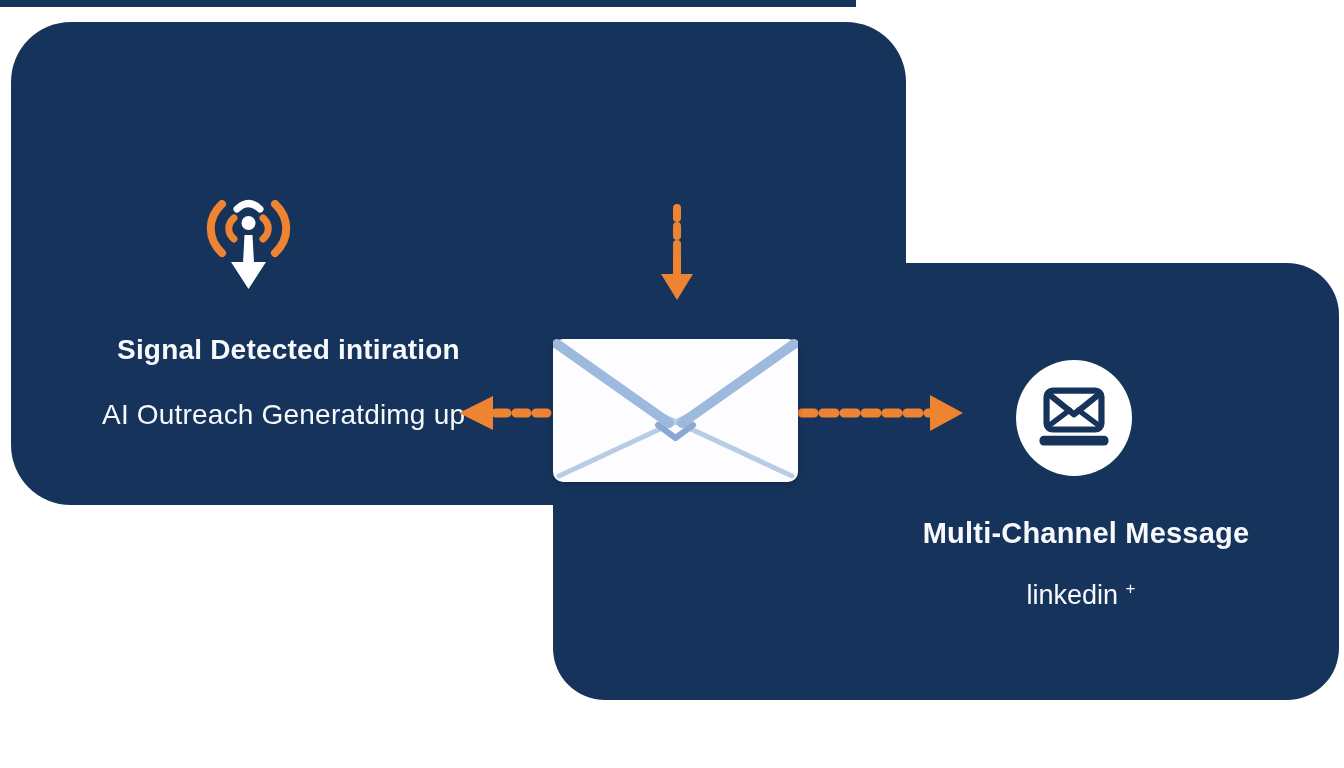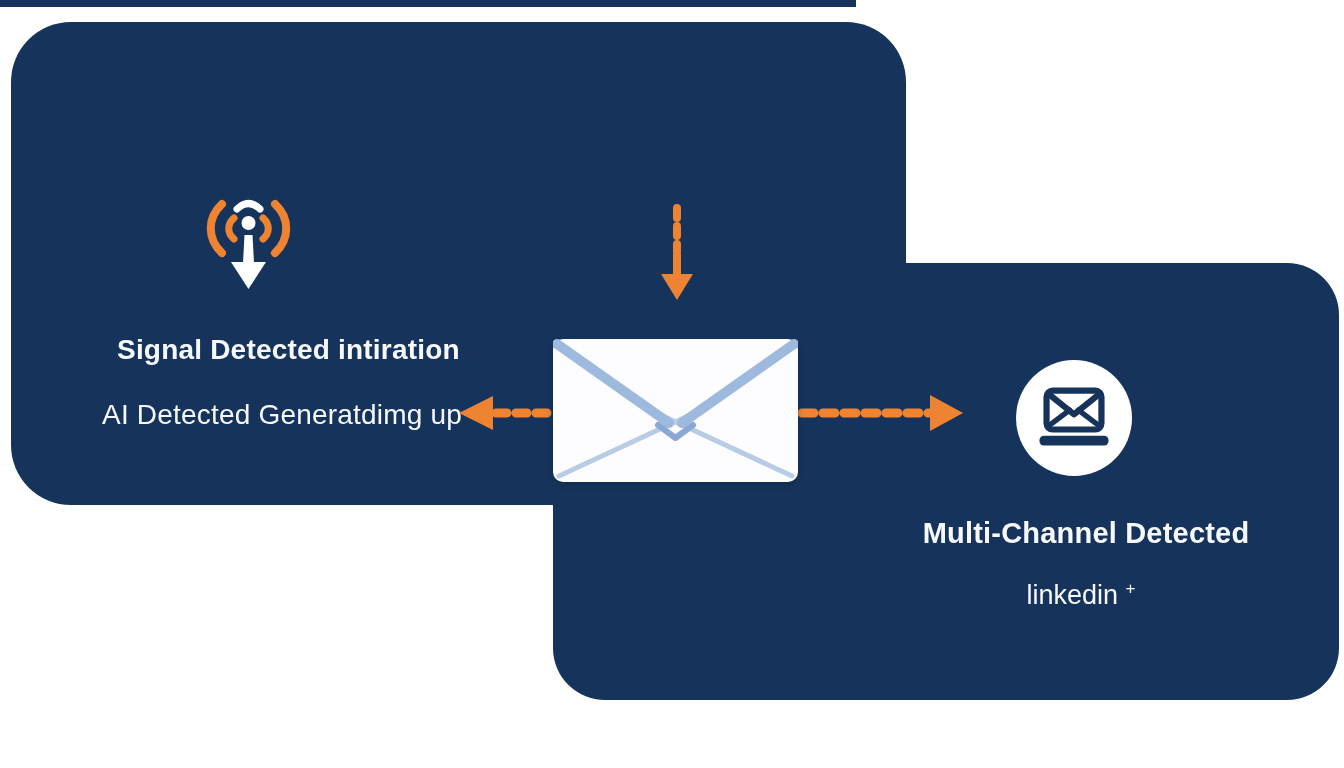--- a/index.html
+++ b/index.html
@@ -53,21 +53,21 @@
     <path class="stroke-orange" stroke-width="7" d="M 38 22 C 31 28 31 37 38 43"></path>
     <path class="stroke-orange" stroke-width="8" d="M 79 8 C 94 22 94 43 79 57"></path>
     <path class="stroke-orange" stroke-width="7" d="M 67 22 C 74 28 74 37 67 43"></path>
     <path class="stroke-white" stroke-width="7" d="M 41 13 Q 52.5 2 64 13"></path>
     <circle class="fill-white" cx="52.5" cy="27" r="7"></circle>
     <polygon class="fill-white" points="48.5,39 56.5,39 58,67 47,67"></polygon>
     <polygon class="fill-white" points="35,66 70,66 52.5,93"></polygon>
   </svg>
 
   <div class="abs txt signal-title">Signal Detected intiration</div>
-  <div class="abs txt signal-sub">AI Detected Generatdimg up</div>
+  <div class="abs txt signal-sub">AI Outreach Generatdimg up</div>
 
   <svg class="abs" style="left:659px;top:202px;" width="36" height="100" viewBox="0 0 36 100">
     <line class="stroke-orange" stroke-width="8" stroke-dasharray="10 8" x1="18" y1="6" x2="18" y2="50"></line>
     <rect class="fill-orange" x="14" y="52" width="8" height="22"></rect>
     <polygon class="fill-orange" points="2,72 34,72 18,98"></polygon>
   </svg>
 
   <svg class="abs" style="left:456px;top:393px;" width="100" height="40" viewBox="0 0 100 40">
     <polygon class="fill-orange" points="3,20 37,3 37,37"></polygon>
     <line class="stroke-orange" stroke-width="9" stroke-dasharray="11 9" x1="40" y1="20" x2="98" y2="20"></line>
@@ -90,19 +90,19 @@
   <div class="abs circle-badge">
     <svg width="80" height="62" viewBox="0 0 90 70">
       <rect class="stroke-navy" stroke-width="7" x="14" y="4" width="62" height="44" rx="7"></rect>
       <path class="stroke-navy" stroke-width="7" d="M 19 10 L 45 31 L 71 10"></path>
       <path class="stroke-navy" stroke-width="6" d="M 19 42 L 40 26"></path>
       <path class="stroke-navy" stroke-width="6" d="M 71 42 L 50 26"></path>
       <rect class="fill-navy" x="6" y="55" width="78" height="11" rx="5"></rect>
     </svg>
   </div>
 
-  <div class="abs txt outreach-title">Multi-Channel Detected</div>
+  <div class="abs txt outreach-title">Multi-Channel Message</div>
   <div class="abs txt outreach-sub">
     <span>linkedin</span>
     <sup>+</sup>
   </div>
 
 </div>
 
 </body></html>

